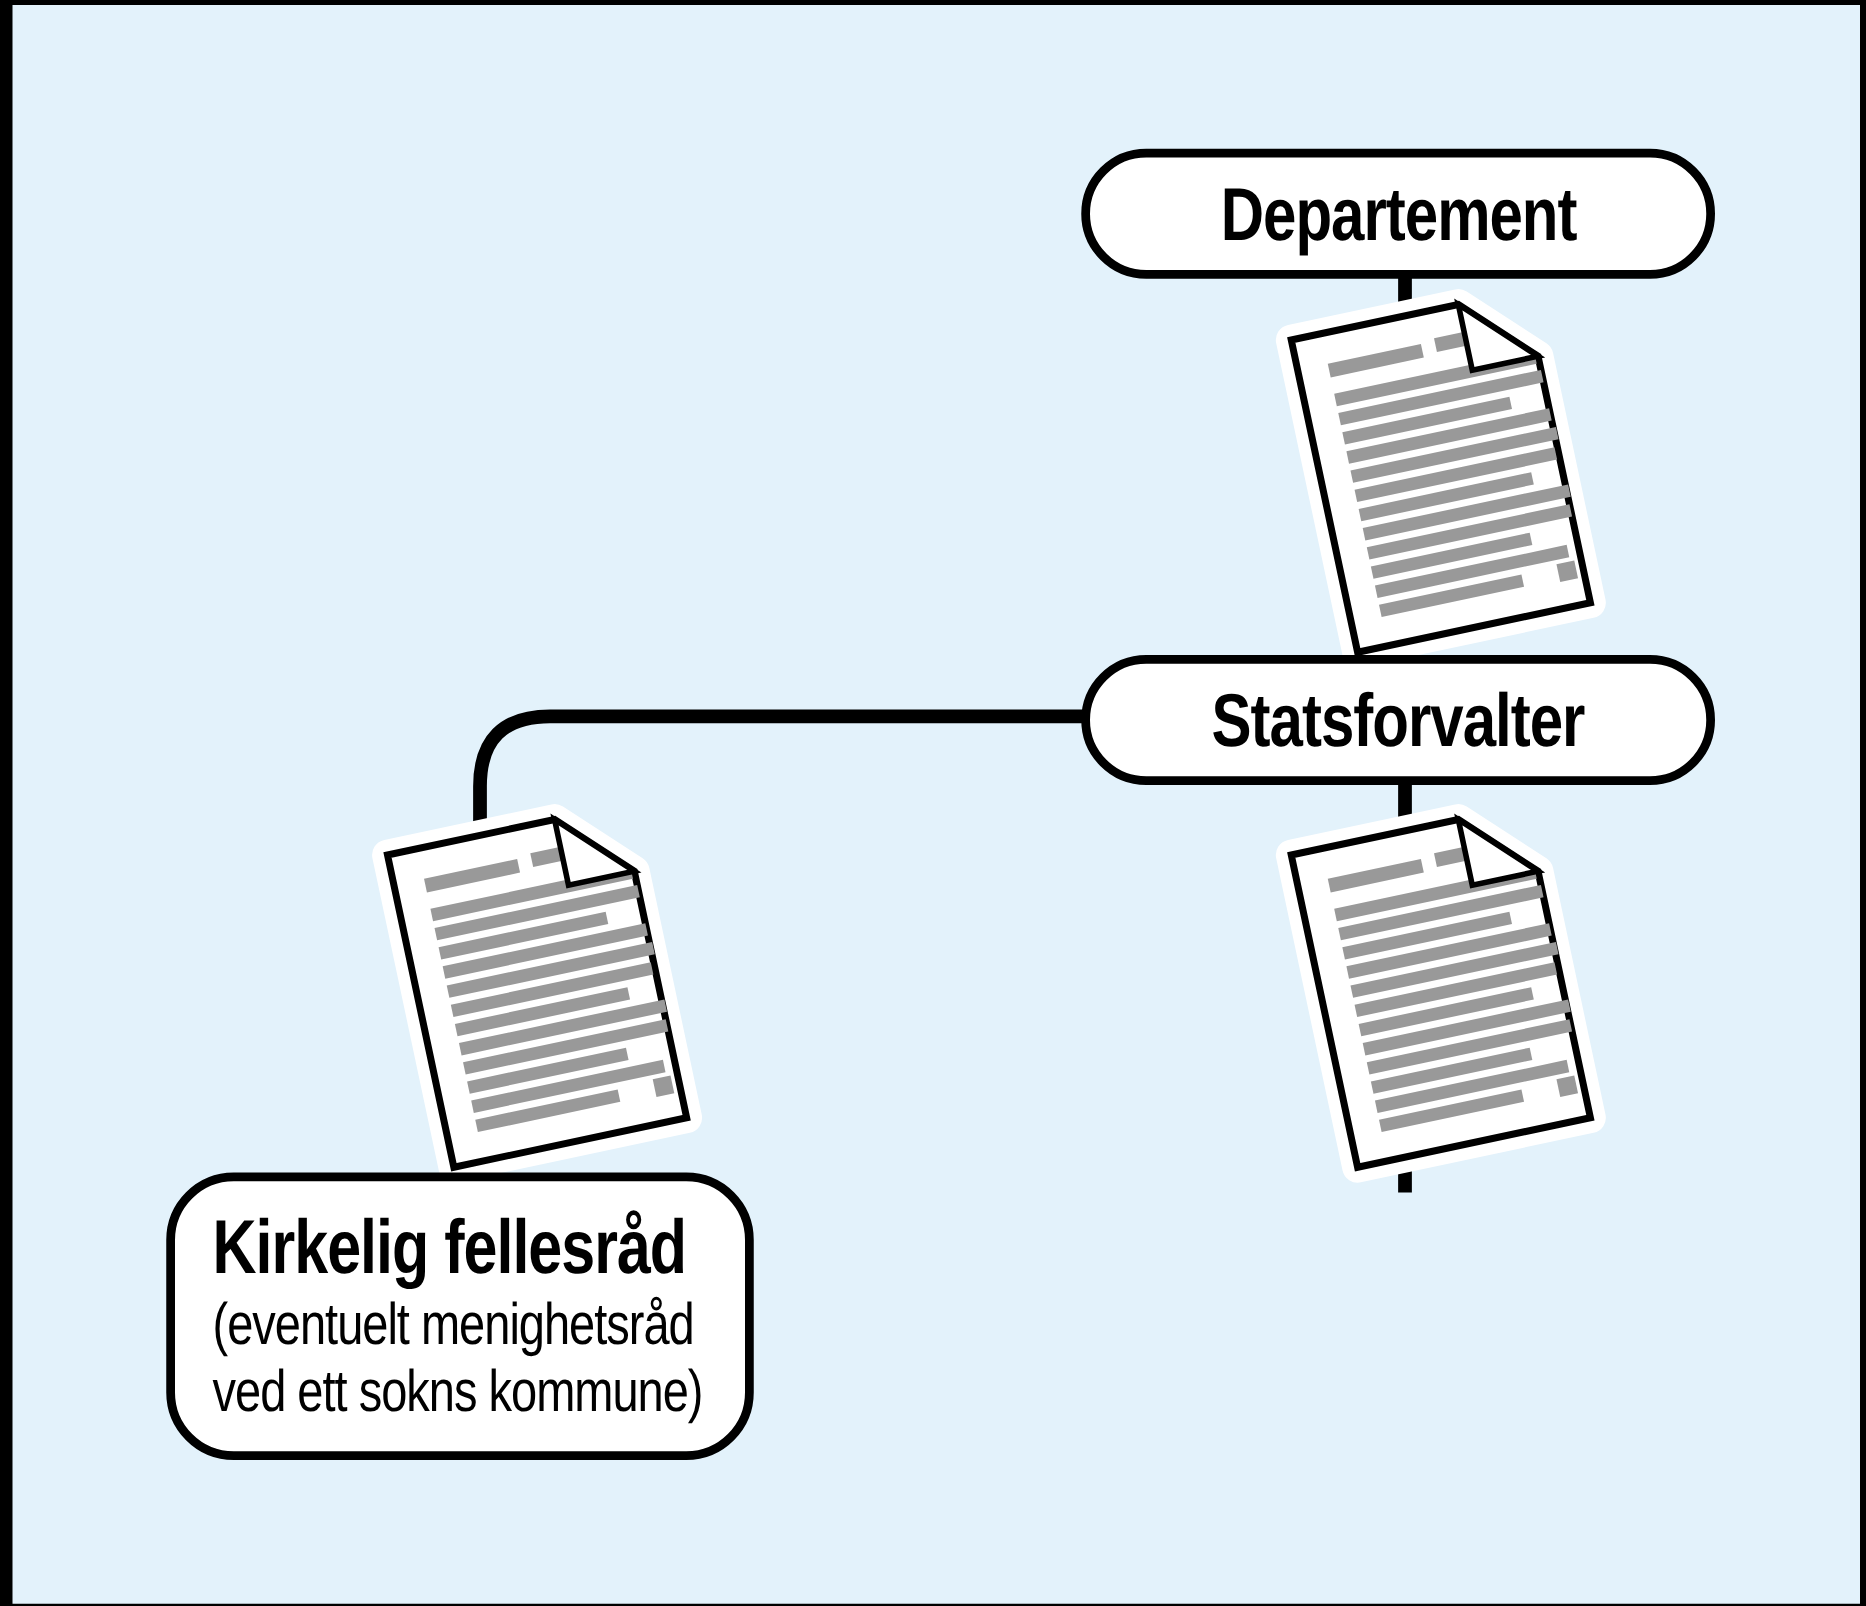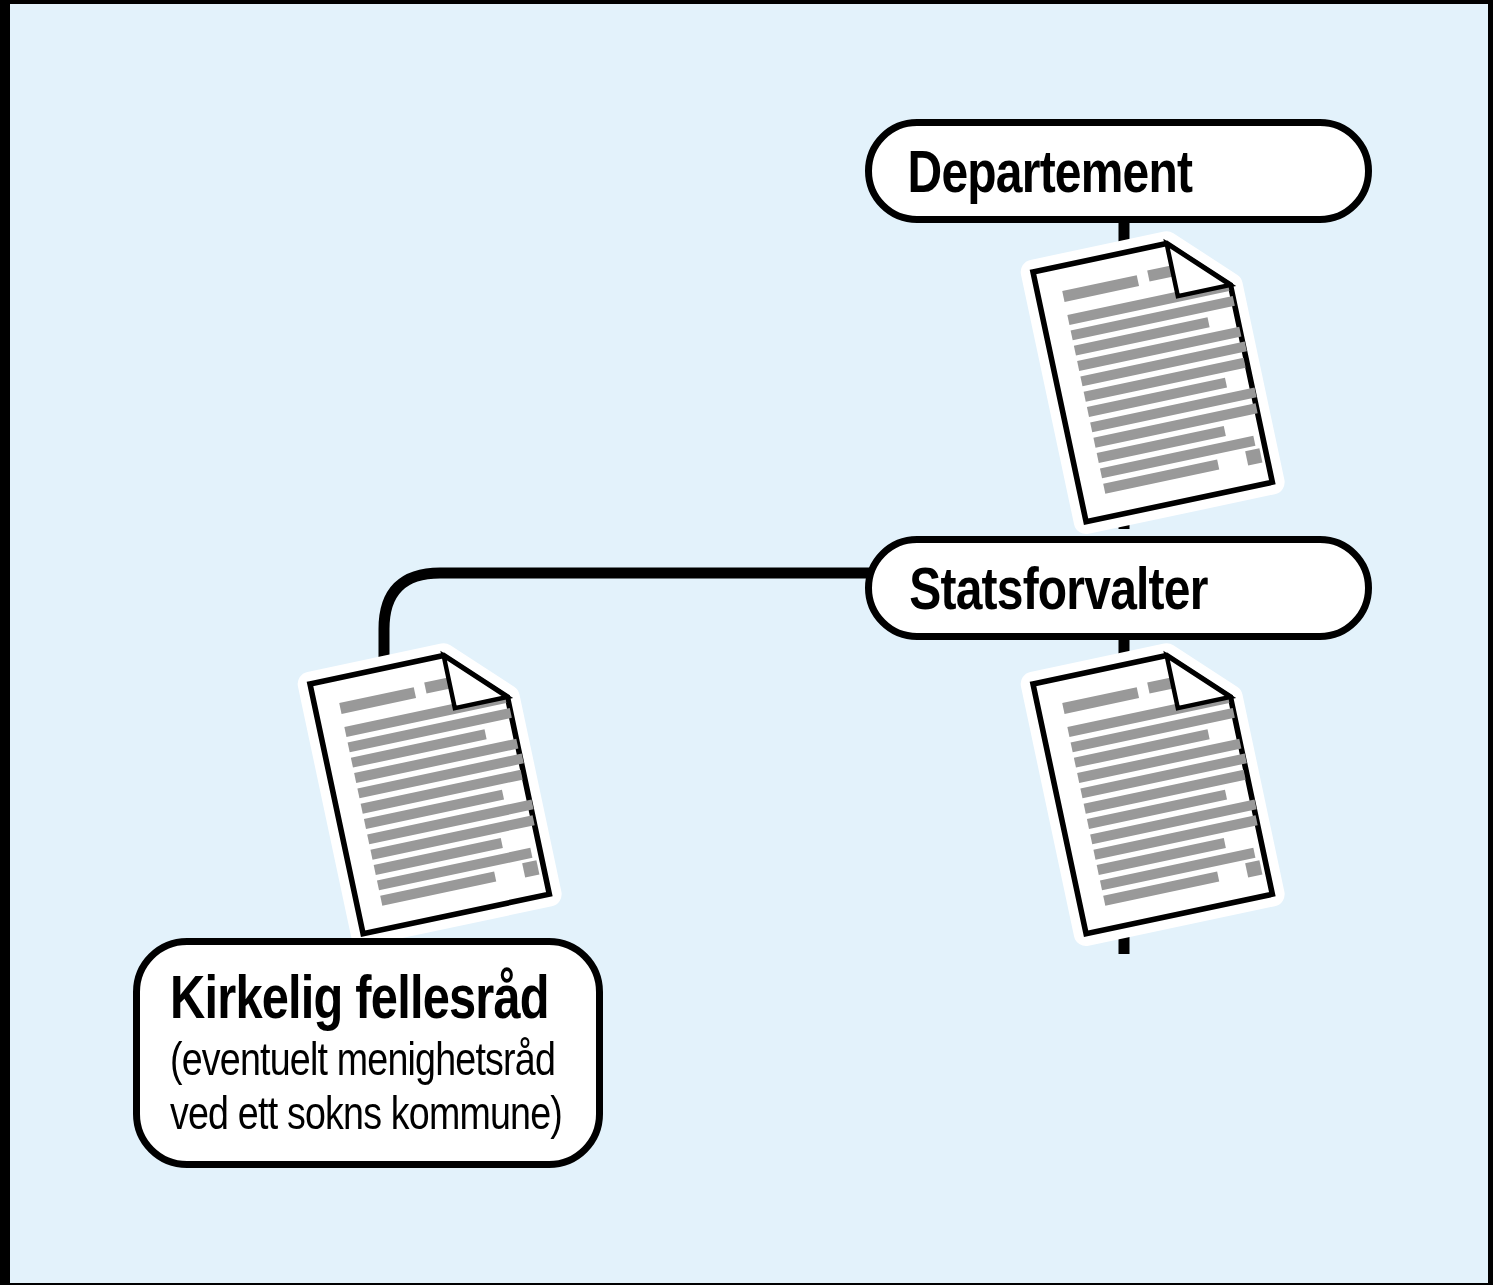--- a/index.html
+++ b/index.html
@@ -15,21 +15,21 @@
     overflow:hidden;
     font-family:"Liberation Sans", sans-serif;
   }
   svg.layer{position:absolute;left:0;top:0;width:1479px;height:1279px;}
   .node{
     position:absolute;
     box-sizing:border-box;
     background:#ffffff;
     border:7px solid #000000;
     border-radius:52px;
-    display:flex;align-items:center;
+    display:flex;align-items:center;justify-content:center;
     color:#000;
   }
   .node .lbl{
     display:inline-block;
     font-weight:bold;
     font-size:60px;
     letter-spacing:-1px;
     transform:scaleX(0.8);
     transform-origin:center center;
     white-space:nowrap;
@@ -103,21 +103,21 @@
     </g>
     <g transform="translate(1023,680) rotate(-12)">
       <use href="#doc-icon" x="0" y="0" transform="scale(1.12)"></use>
     </g>
   </svg>
 
   <div class="node pill" style="left:855px;top:115px;">
     <span class="lbl">Departement</span>
   </div>
 
-  <div class="node pill" style="left:855px;top:532px;">
+  <div class="node pill" style="left:855px;top:520px;">
     <span class="lbl">Statsforvalter</span>
   </div>
 
 
   <div class="node big" style="left:123px;top:934px;">
     <span class="lbl">Kirkelig fellesråd</span>
     <span class="sub">(eventuelt menighetsråd</span>
     <span class="sub">ved ett sokns kommune)</span>
   </div>
 

